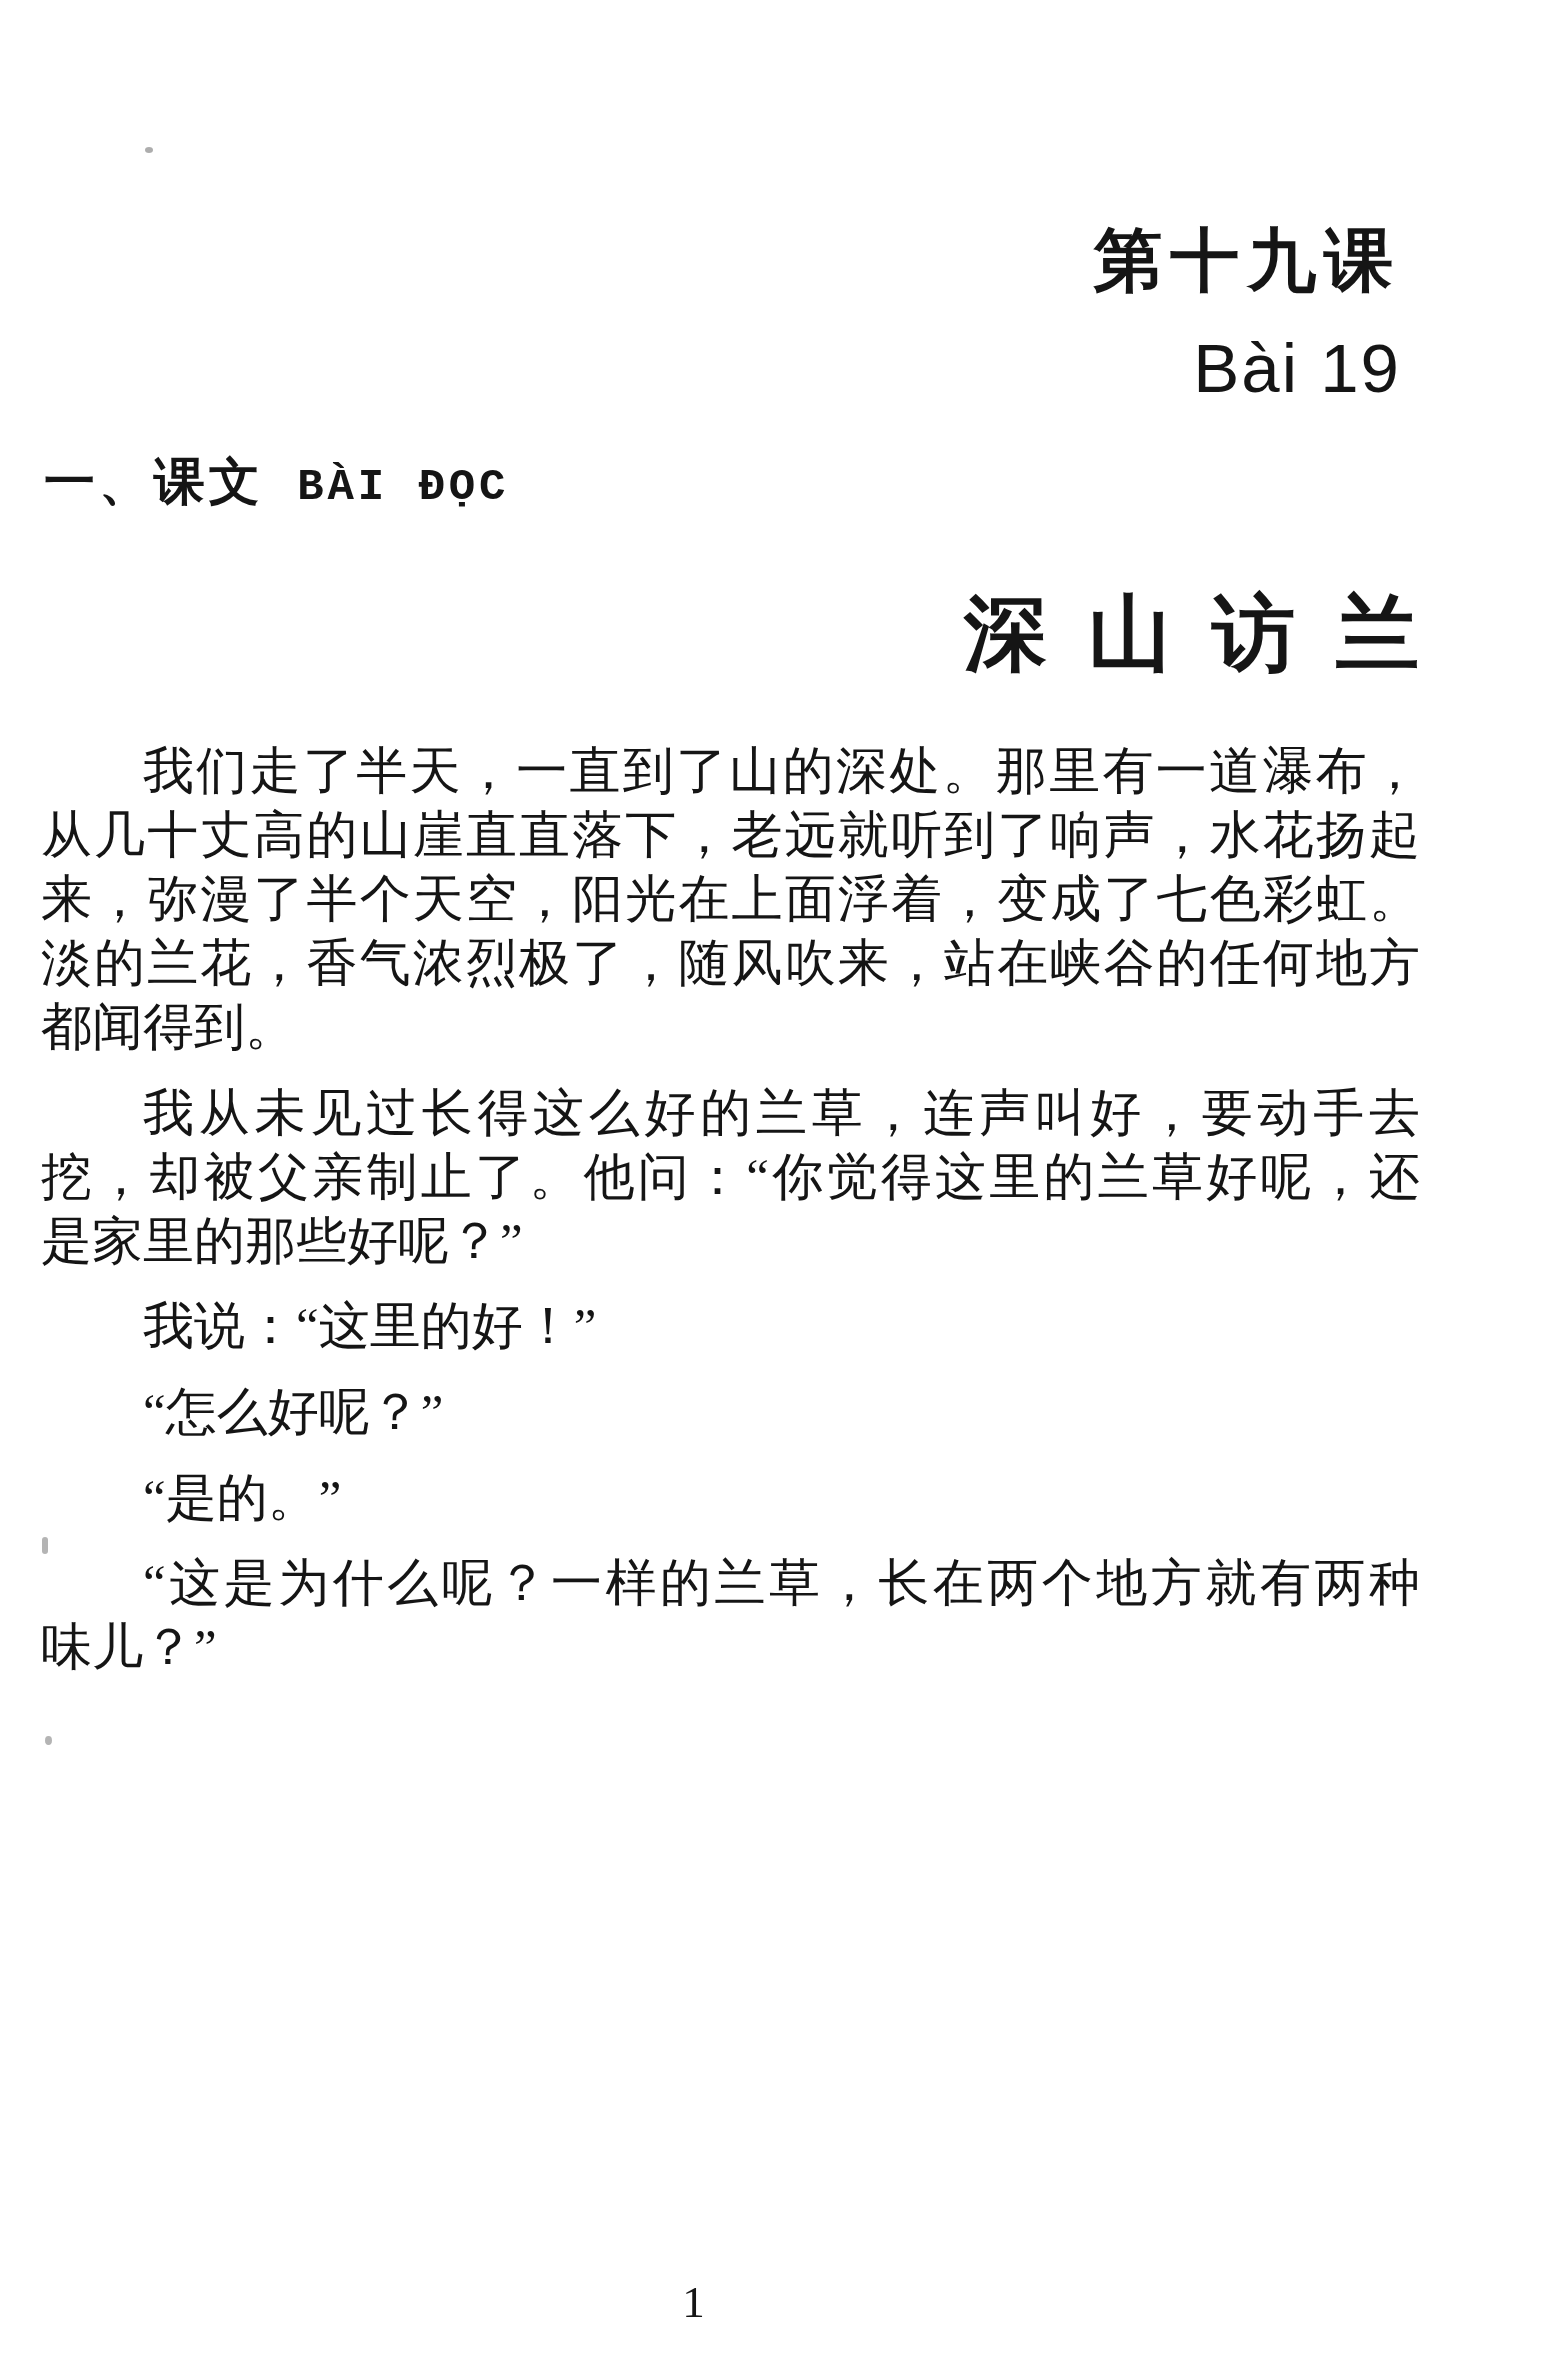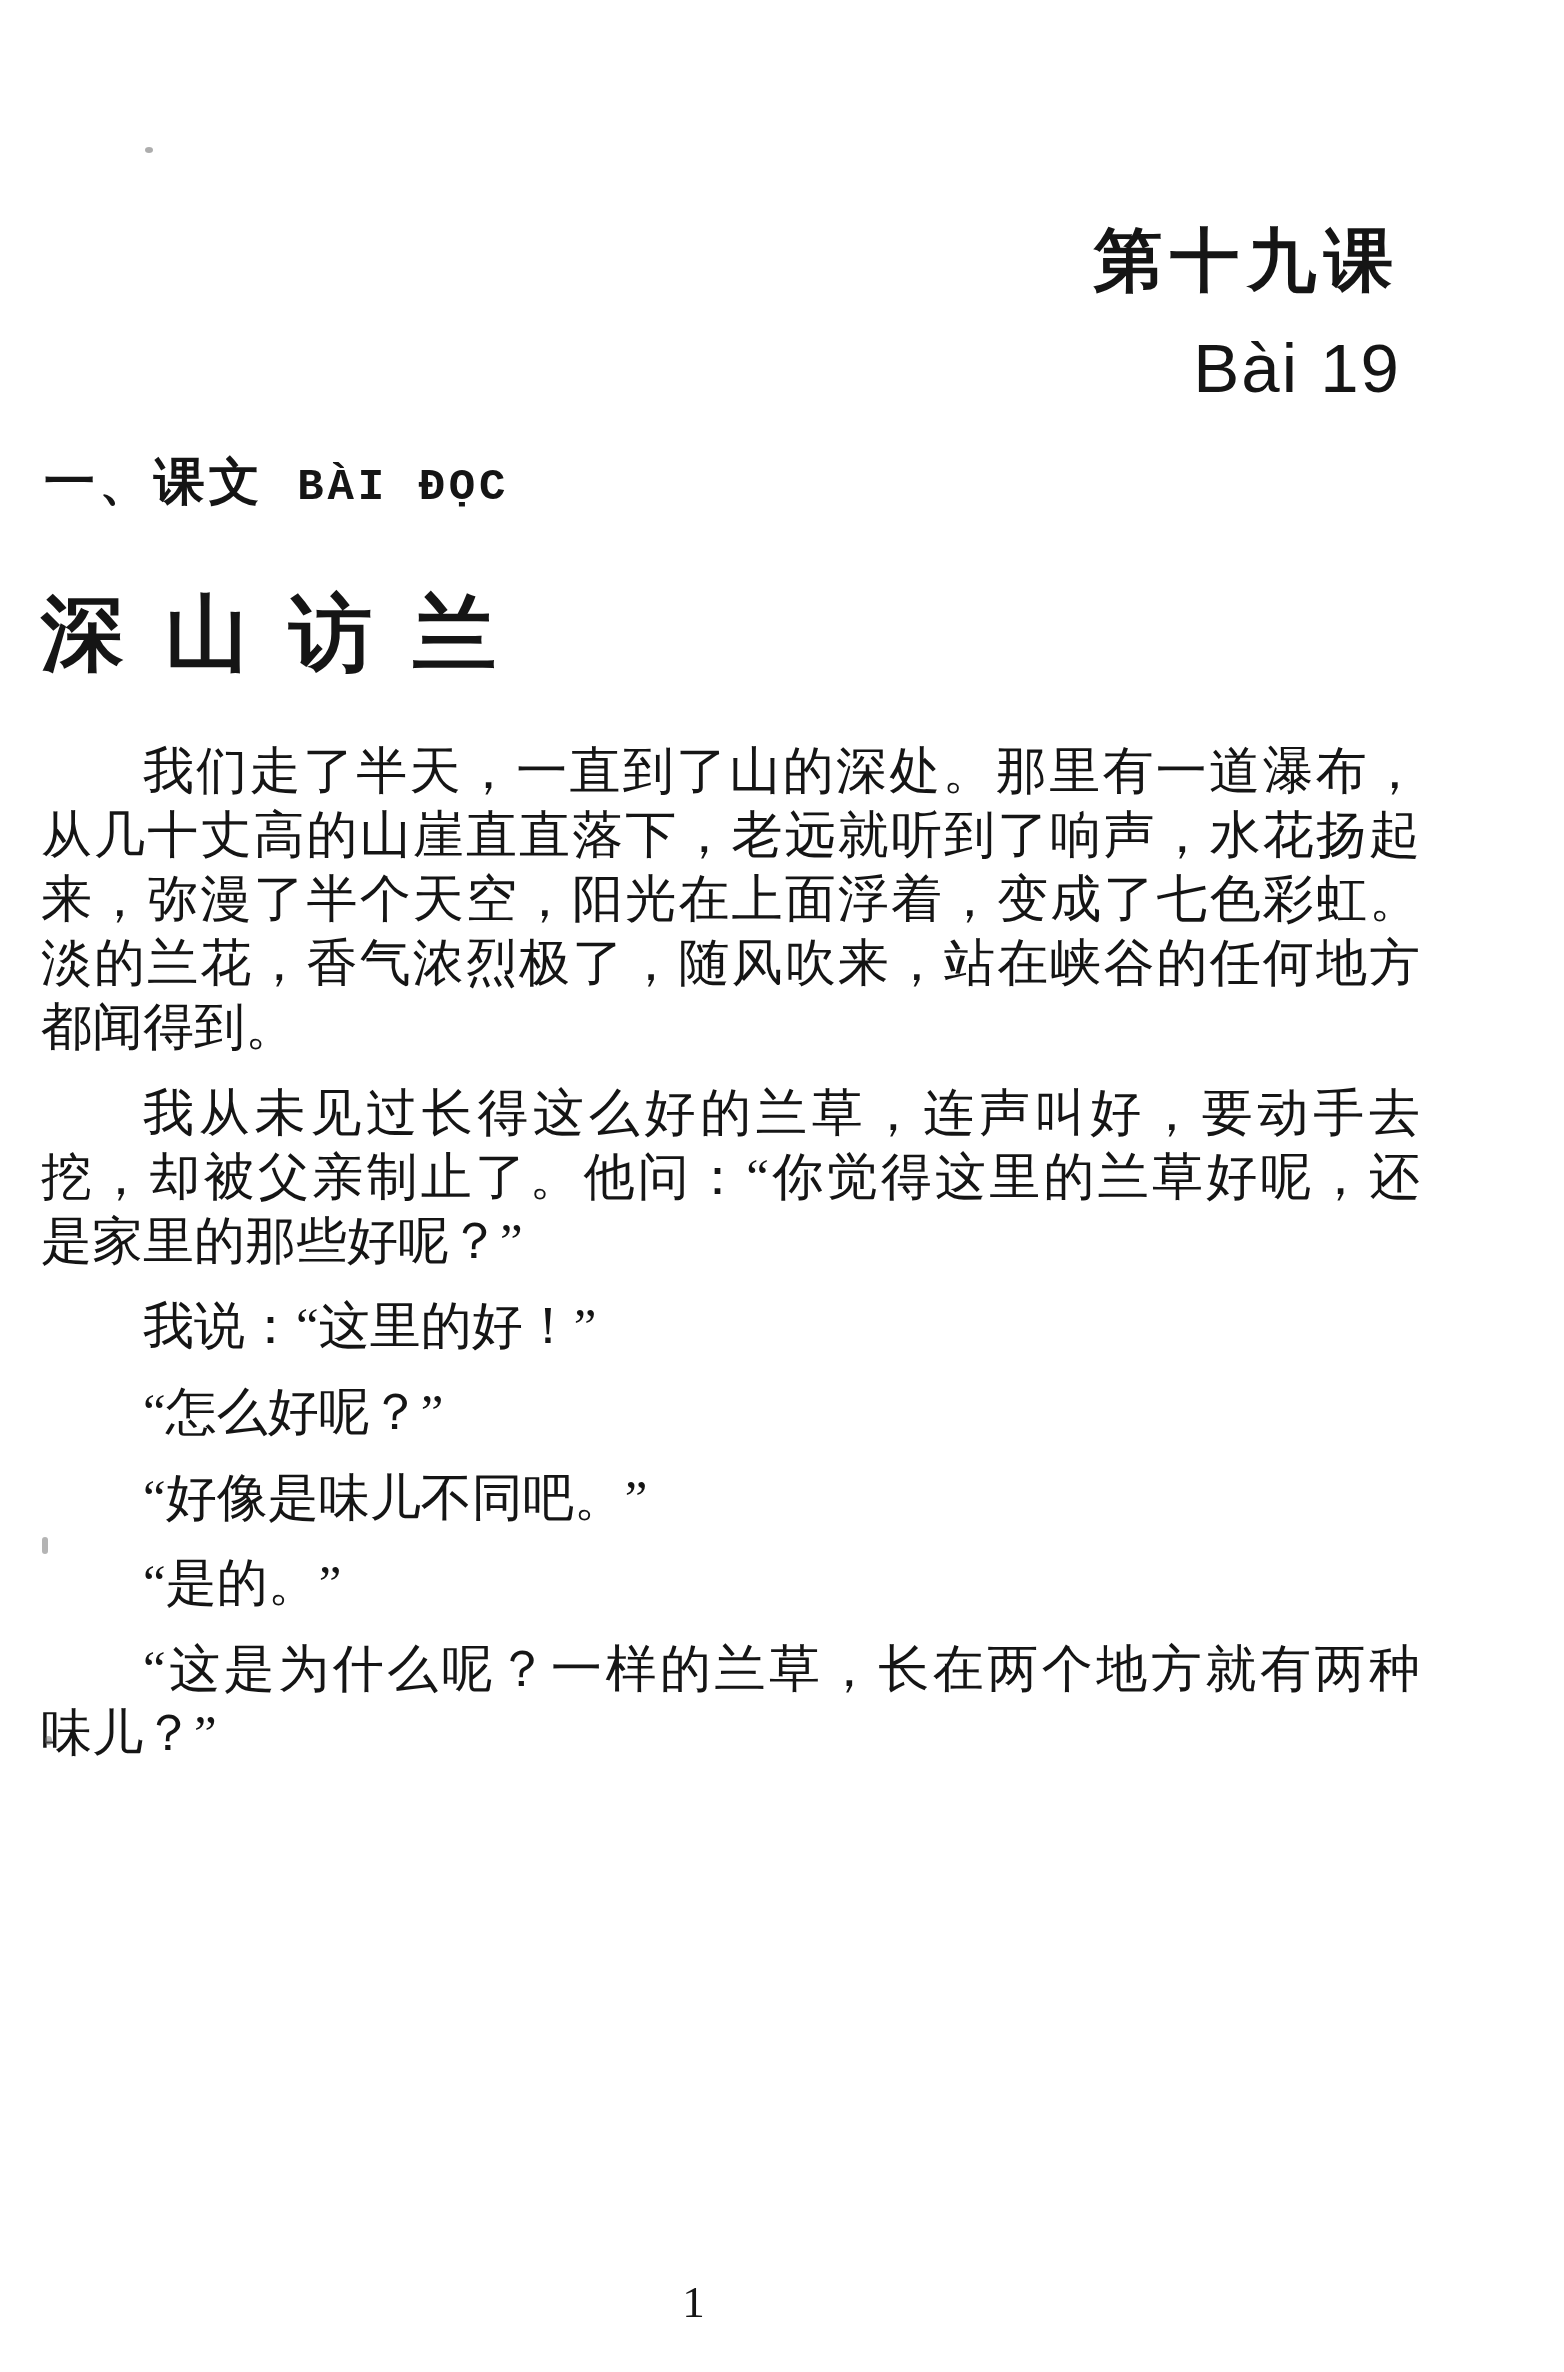--- a/index.html
+++ b/index.html
@@ -50,21 +50,21 @@
     font-family: Liberation Mono, monospace;
     letter-spacing: 3.9px;
     margin-left: 29.6px;
   }
 
   .article-title {
     position: absolute;
     top: 579px;
     left: 0;
     width: 1460px;
-    text-align: left;
+    text-align: right;
     font-size: 83px;
     font-weight: bold;
     letter-spacing: 41px;
     text-indent: 41px;
     white-space: nowrap;
   }
 
   .article-body {
     position: absolute;
     left: 41px;
@@ -129,23 +129,20 @@
         <div class="line fill">挖，却被父亲制止了。他问：“你觉得这里的兰草好呢，还</div>
         <div class="line">是家里的那些好呢？”</div>
       </div>
       <div class="para">
         <div class="line first">我说：“这里的好！”</div>
       </div>
       <div class="para">
         <div class="line first">“怎么好呢？”</div>
       </div>
       <div class="para">
-        <div class="line first">“好像是味儿不同吧。”</div>
-      </div>
-      <div class="para">
         <div class="line first">“是的。”</div>
       </div>
       <div class="para">
         <div class="line first fill">“这是为什么呢？一样的兰草，长在两个地方就有两种</div>
         <div class="line">味儿？”</div>
       </div>
     </div>
 
   <div class="page-number">1</div>
 

